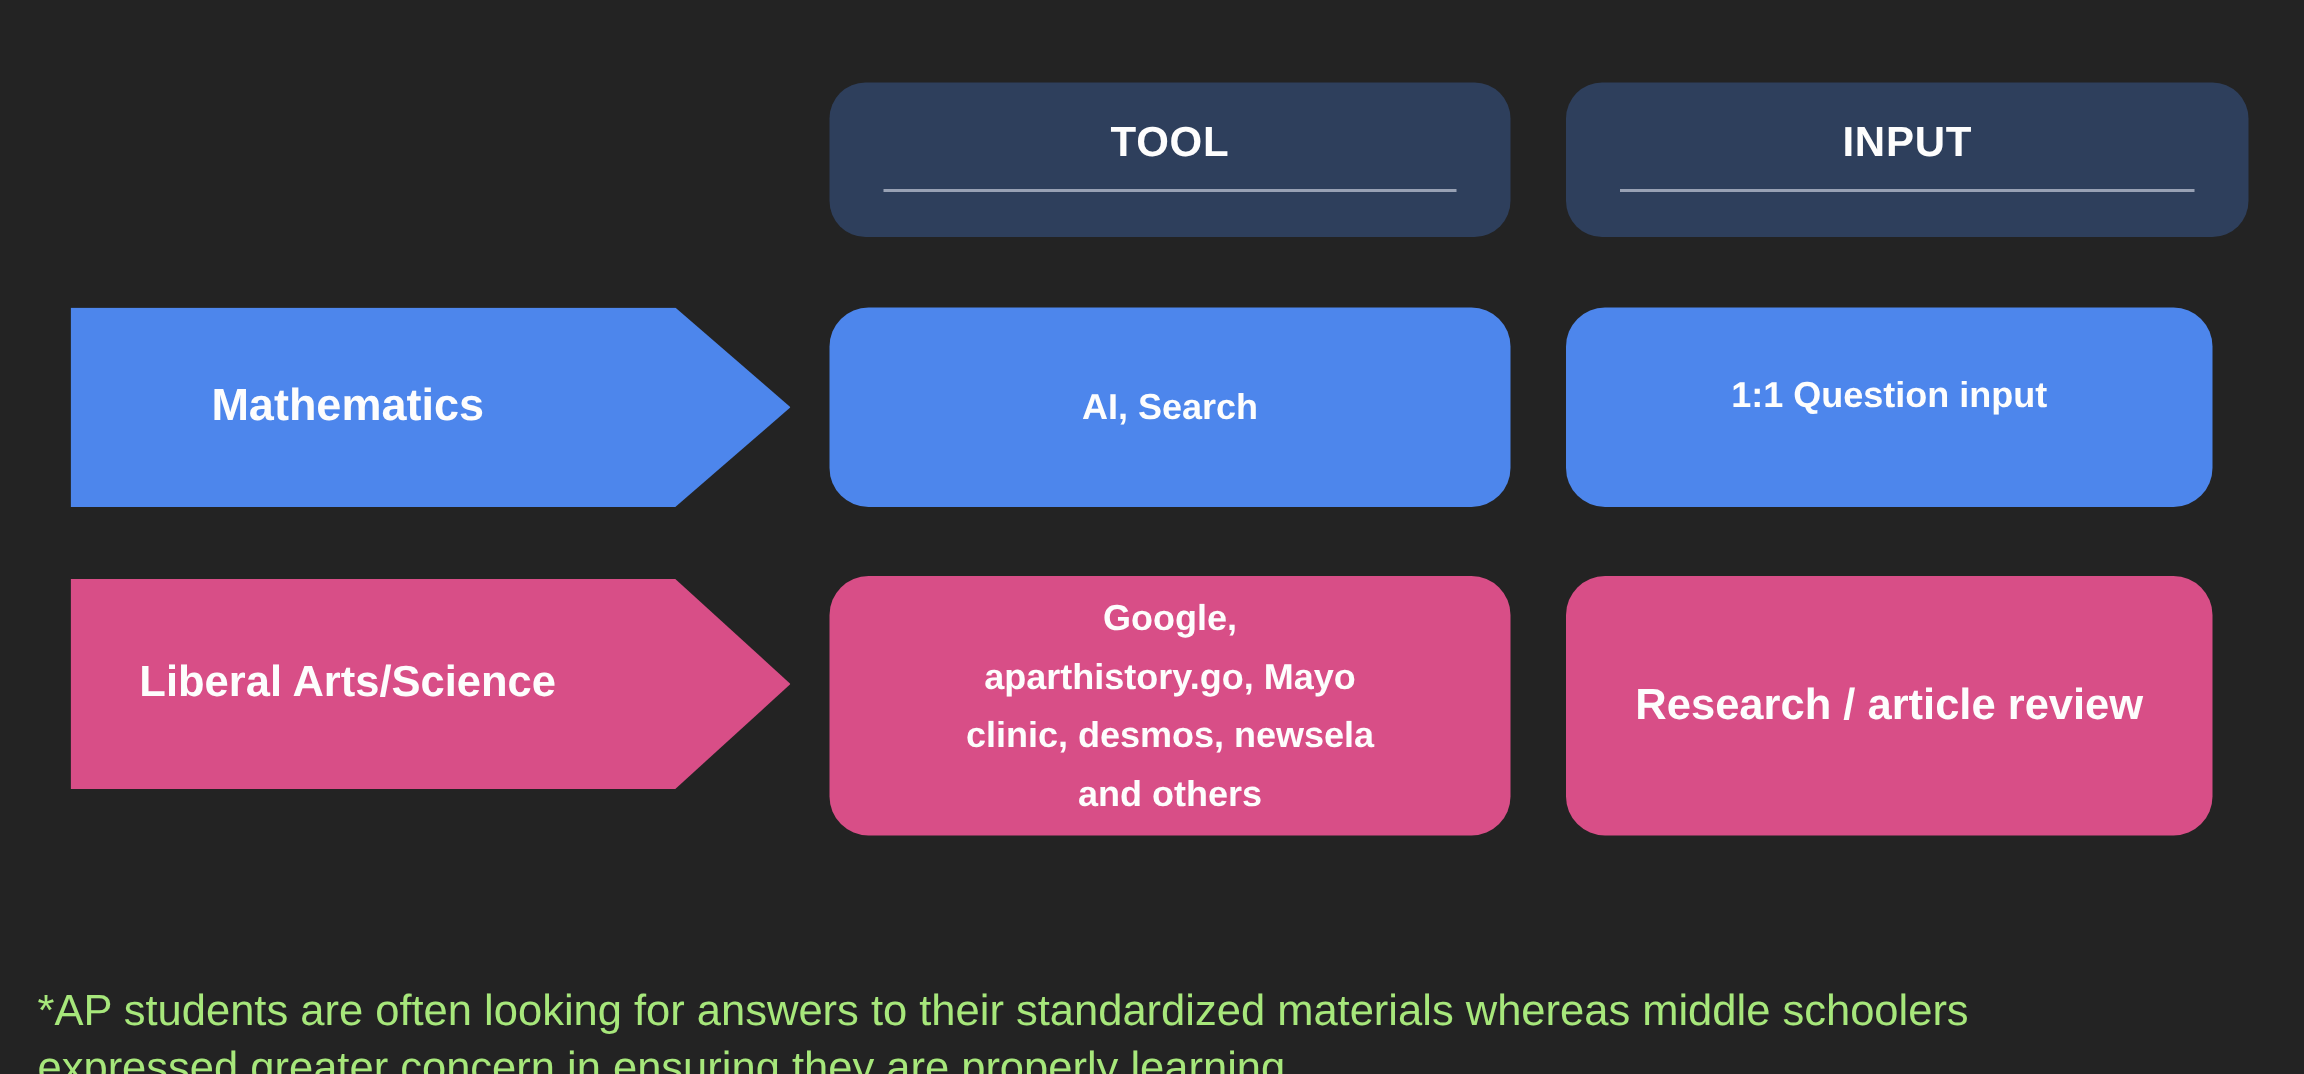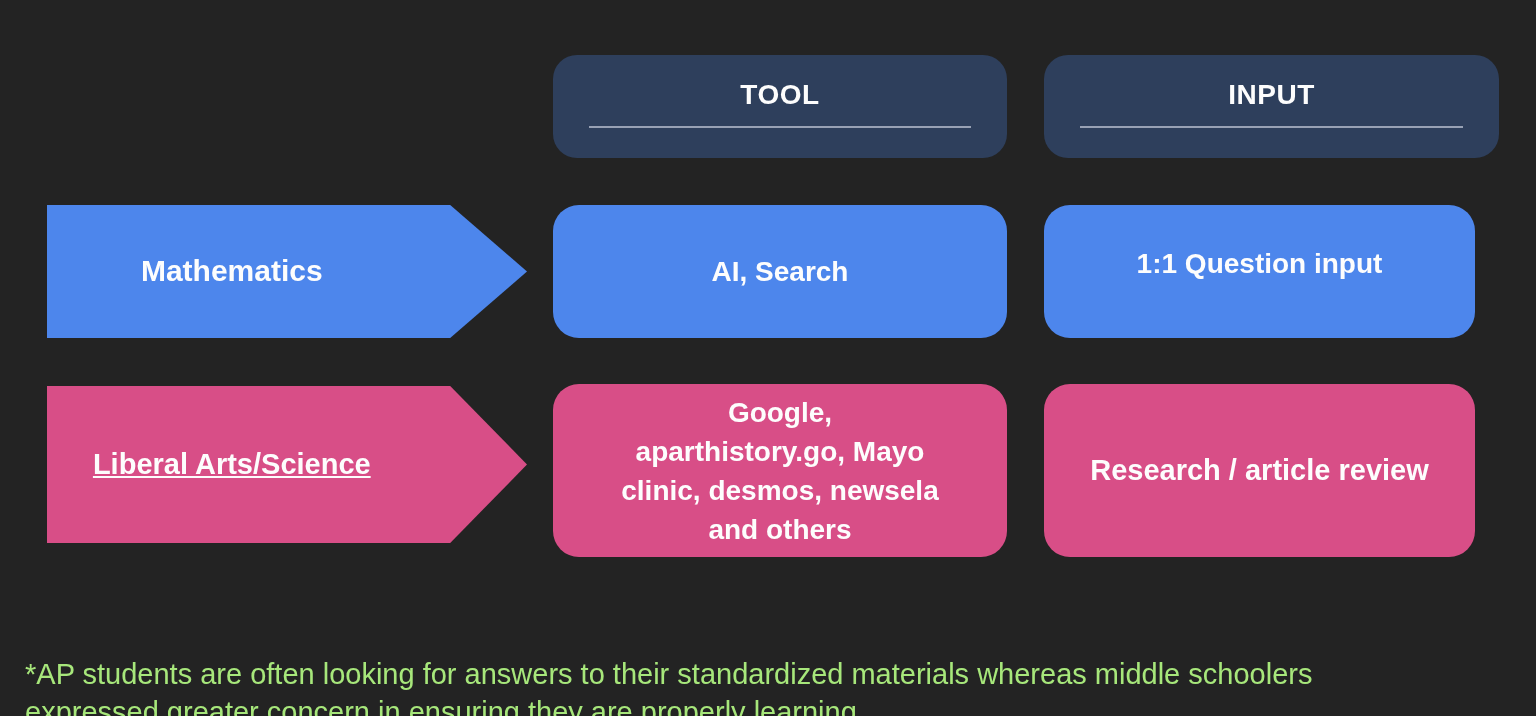--- a/index.html
+++ b/index.html
@@ -59,33 +59,33 @@
     clip-path: polygon(0 0, 84% 0, 100% 50%, 84% 100%, 0 100%);
   }
   .arrow-label {
     width: 77%;
     text-align: center;
     font-weight: 700;
     font-size: 30px;
     line-height: 1.15;
   }
   .pos-arrow-math    { left: 47px; top: 205px; width: 480px; height: 133px; background: var(--blue); }
-  .pos-arrow-liberal { left: 47px; top: 386px; width: 480px; height: 157px; background: var(--pink); text-decoration: underline; }
+  .pos-arrow-liberal { left: 47px; top: 386px; width: 480px; height: 140px; background: var(--pink); }
   .pos-arrow-liberal .arrow-label { font-size: 29px; }
 
   
   .pill {
     position: absolute;
     border-radius: 26px;
     display: flex;
     align-items: center;
     justify-content: center;
     text-align: center;
     font-weight: 600;
-    font-size: 28px;
+    font-size: 24px;
     line-height: 39px;
     white-space: pre-line;
     padding: 0 20px;
   }
   .pill.bold { font-weight: 700; }
   .pos-pill-ai       { left: 553px;  top: 205px; width: 454px; height: 133px; background: var(--blue); }
   .pos-pill-question { left: 1044px; top: 205px; width: 431px; height: 133px; background: var(--blue); padding-bottom: 16px; }
   .pos-pill-google   { left: 553px;  top: 384px; width: 454px; height: 173px; background: var(--pink); }
   .pos-pill-research { left: 1044px; top: 384px; width: 431px; height: 173px; background: var(--pink); font-size: 29px; }
 

